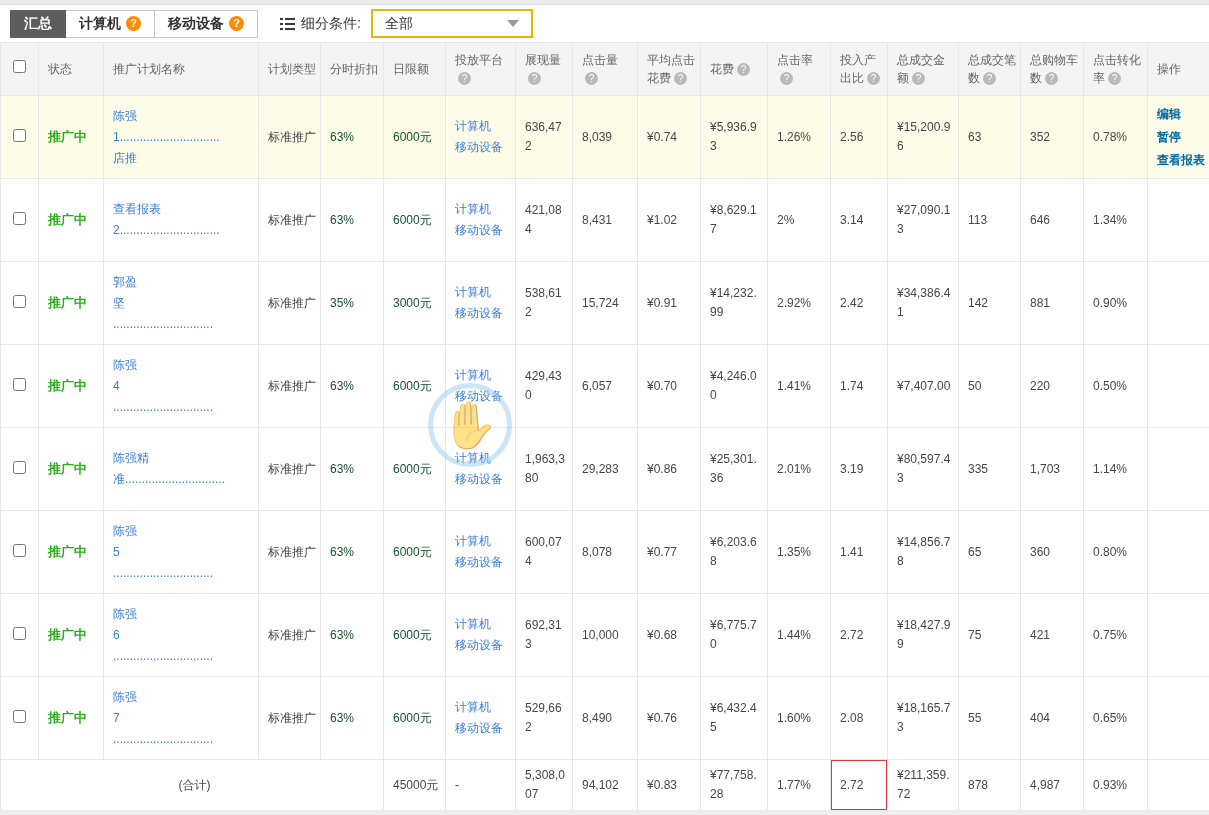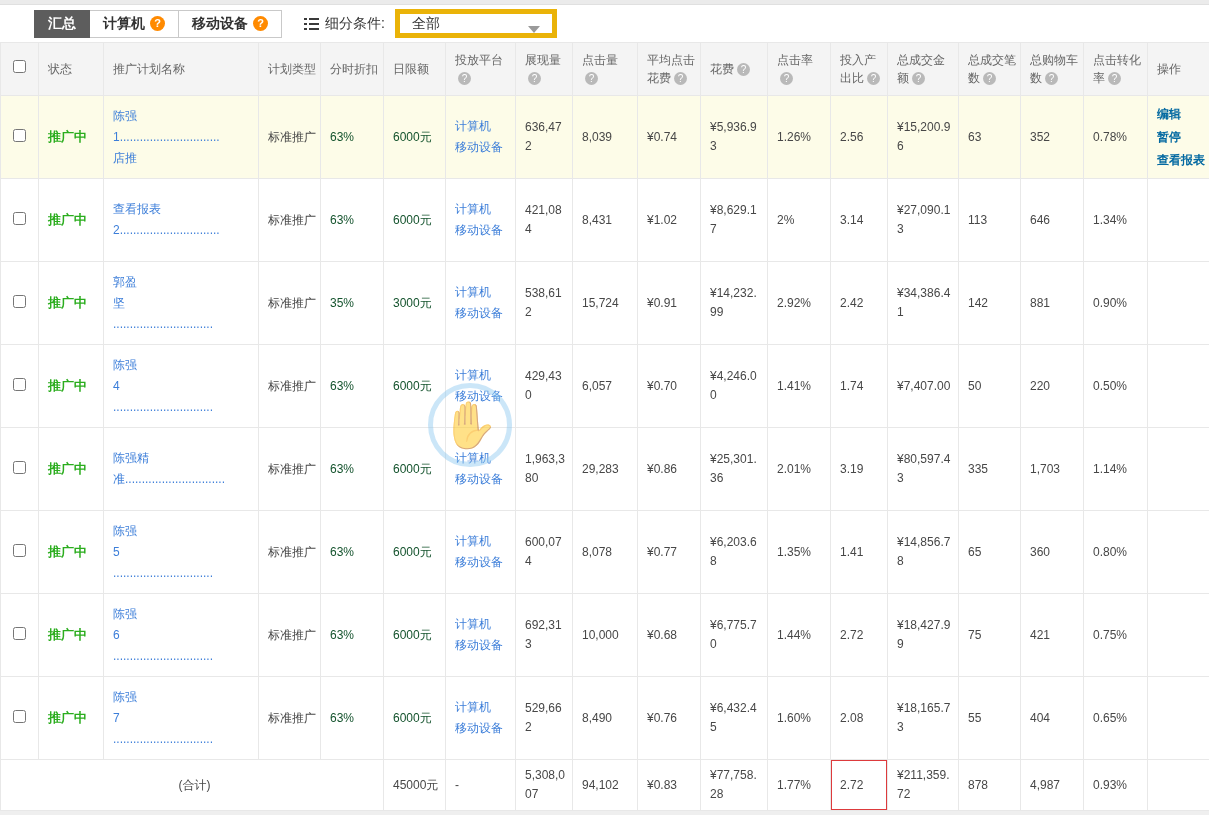--- a/index.html
+++ b/index.html
@@ -1,31 +1,31 @@
 <!DOCTYPE html>
 <html><head>
 <meta charset="utf-8">
 <style>
   * { margin:0; padding:0; box-sizing:border-box; }
   html,body { width:1209px; height:815px; background:#fff; font-family:"Liberation Sans","DejaVu Sans",sans-serif; overflow:hidden; }
   .page { position:relative; width:1209px; height:815px; background:#fff; }
   .top-strip { height:5px; background:#ebebeb; border-bottom:1px solid #e0e0e0; }
   .toolbar { height:37px; display:flex; align-items:center; padding-left:11px; background:#fff; }
-  .tabs { display:flex;margin-left:24px; }
+  .tabs { display:flex; }
   .tab { height:28px; display:flex; align-items:center; padding:0 13px; border:1px solid #c9c9c9; margin-left:-1px; background:#fff; font-size:14px; font-weight:bold; color:#333; cursor:pointer; }
   .tab.active { background:#5d5d5d; border-color:#5d5d5d; color:#fff; z-index:2; }
   .help { display:inline-block; width:15px; height:15px; border-radius:50%; color:#fff; font-size:11px; line-height:15px; text-align:center; font-weight:bold; margin-left:5px; }
   .help.orange { background:#ff8a00; }
   .help.gray { background:#b9b9b9; width:13px; height:13px; font-size:10px; line-height:13px; margin-left:3px; font-weight:normal; }
   .filter-zone { display:flex; align-items:center; margin-left:22px; }
   .list-icon { width:15px; height:12px; margin-right:6px; display:flex; flex-direction:column; justify-content:space-between; }
   .list-icon i { display:block; height:2px; background:#3a3a3a; position:relative; margin-left:5px; }
   .list-icon i::before { content:""; position:absolute; left:-5px; top:0; width:3px; height:2px; background:#3a3a3a; }
   .filter-label { font-size:14px; color:#333; margin-right:10px; }
-  .dropdown { width:162px; height:29px; border:5px solid #eab308; background:#fff; display:flex; align-items:flex-end; justify-content:space-between; padding:0 12px; font-size:14px; color:#333; cursor:pointer; }
+  .dropdown { width:162px; height:29px; border:2px solid #eab308; background:#fff; display:flex; align-items:center; justify-content:space-between; padding:0 12px; font-size:14px; color:#333; cursor:pointer; }
   .caret { width:0; height:0; border-left:6px solid transparent; border-right:6px solid transparent; border-top:7px solid #9a9a9a; }
   table { border-collapse:collapse; table-layout:fixed; width:1209px; }
   th,td { border:1px solid #e8e8e8; vertical-align:middle; text-align:left; }
   thead th { background:#f4f4f4; color:#666; font-size:12px; font-weight:normal; height:53px; padding:4px 4px 4px 9px; line-height:18px; }
   thead th:first-child { text-align:center; padding:4px; }
   tbody td { height:83px; padding:6px 4px 6px 9px; font-size:12px; color:#474747; }
   tbody td.c-check, tfoot td.c-check { text-align:center; padding:4px; }
   .status { color:#2bad1e; font-weight:bold; font-size:13px; }
   .linkline { color:#3c7ed9; line-height:21px; word-break:break-all; cursor:pointer; }
   .c-link { color:#14532d; cursor:pointer; }

